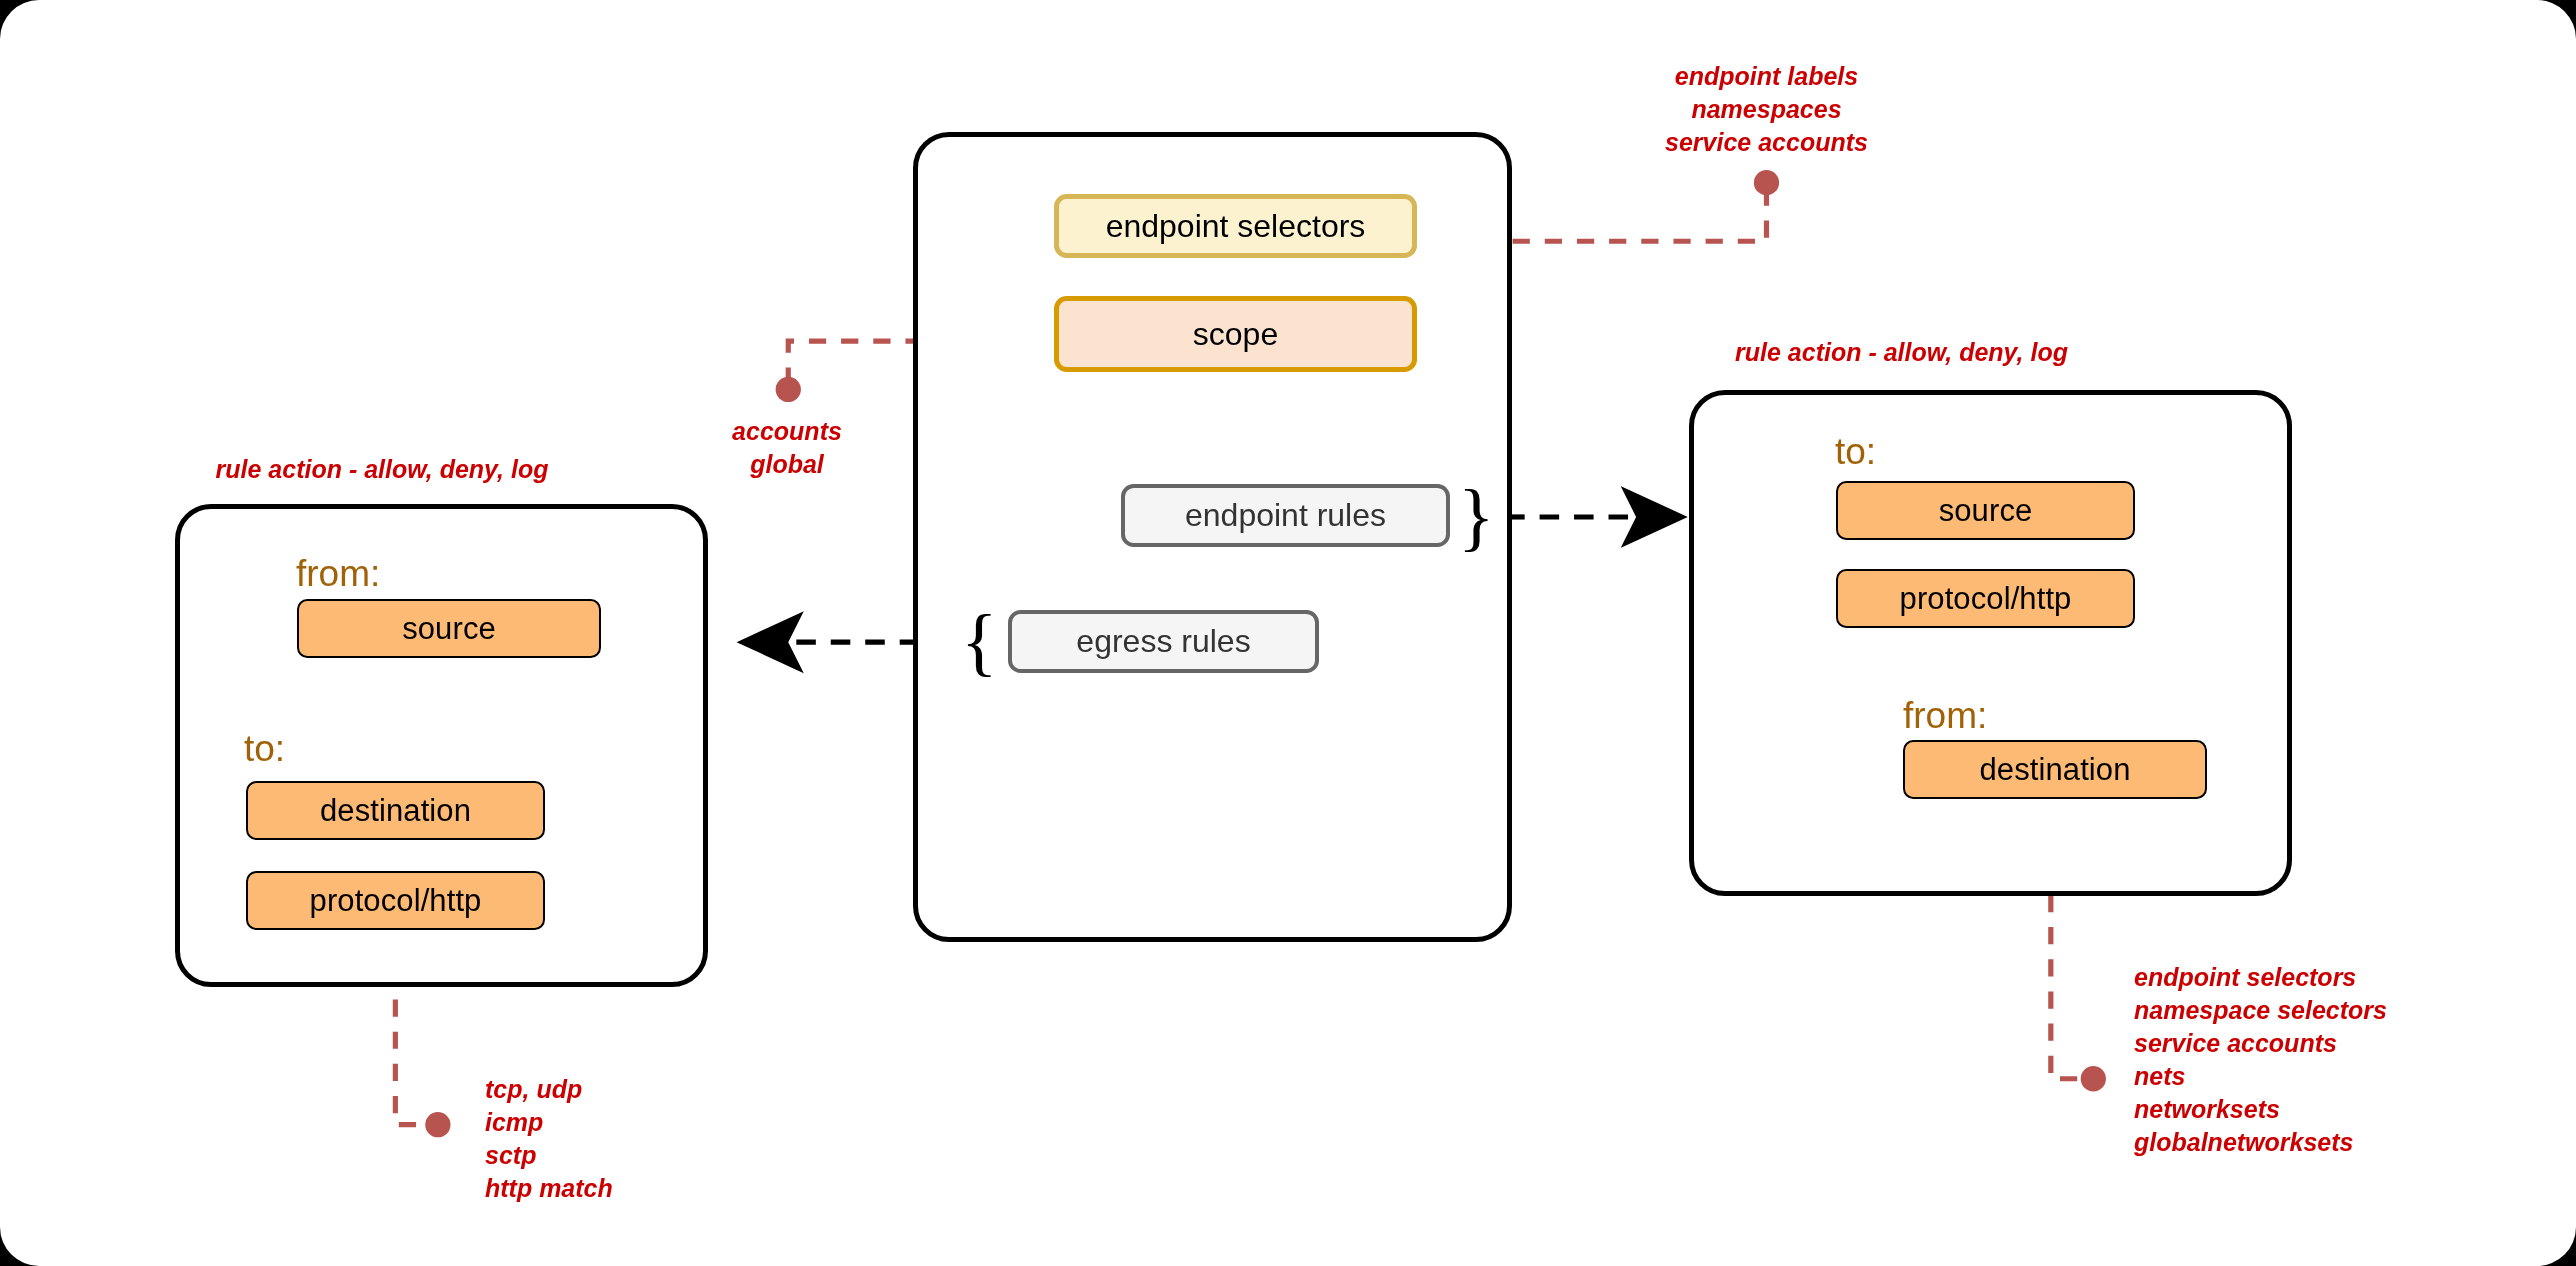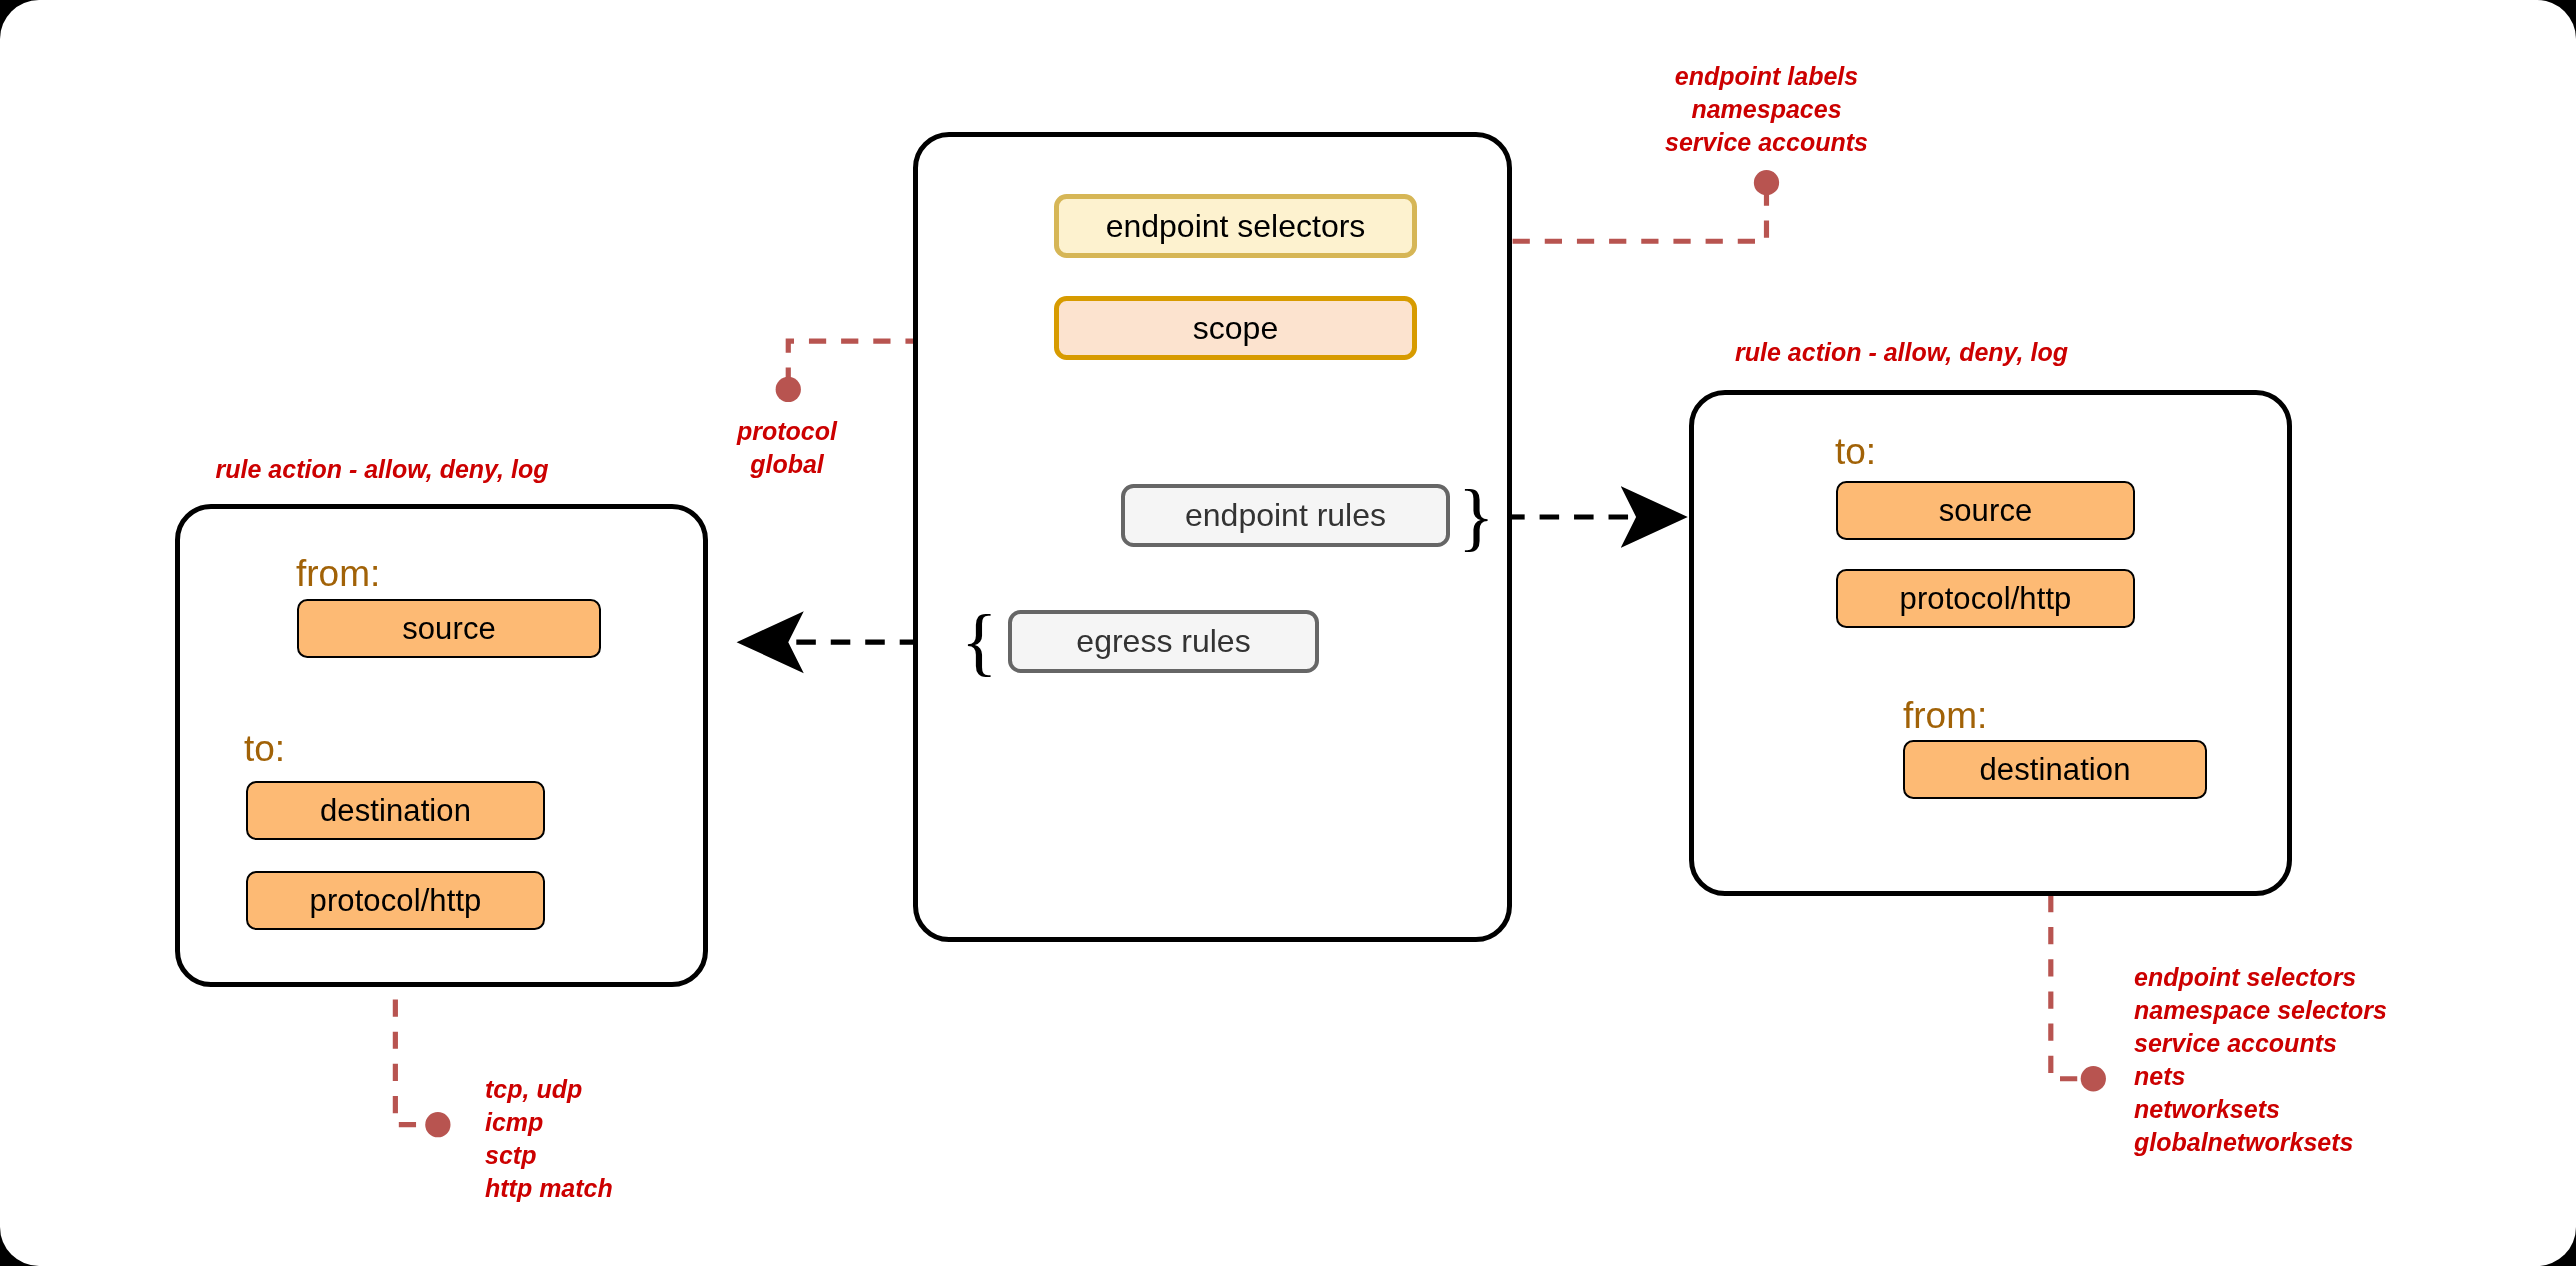--- a/index.html
+++ b/index.html
@@ -146,21 +146,21 @@
     <polyline points="3570,1390 3570,1878 3630,1878" fill="none" stroke="#B85450" stroke-width="9" stroke-dasharray="30 26"></polyline>
     <circle cx="3644" cy="1878" r="22" fill="#B85450"></circle>
   </svg>
 
   <div class="policy-box" style="left:913px; top:132px; width:599px; height:810px;"></div>
 
   <div class="yellow-box" style="left:1054px; top:194px; width:363px; height:64px;">
     <span>endpoint selectors</span>
   </div>
 
-  <div class="orange-box" style="left:1054px; top:296px; width:363px; height:64px;">
+  <div class="orange-box" style="left:1054px; top:296px; width:363px; height:76px;">
     <span>scope</span>
   </div>
 
   <div class="gray-box" style="left:1121px; top:484px; width:329px; height:63px;">
     <span>endpoint rules</span>
   </div>
   <span class="brace" style="left:1458px; top:478px;">}</span>
 
   <div class="gray-box" style="left:1008px; top:610px; width:311px; height:63px;">
     <span>egress rules</span>
@@ -198,21 +198,21 @@
 
   <div class="field-label" style="left:1903px; top:695px;">from:</div>
   <div class="plain-box" style="left:1903px; top:740px; width:304px; height:59px;">
     <span>destination</span>
   </div>
 
   <div class="annot center" style="left:1594px; top:60px; width:345px;">endpoint labels
 namespaces
 service accounts</div>
 
-  <div class="annot center" style="left:672px; top:415px; width:230px;">protocol
+  <div class="annot center" style="left:672px; top:415px; width:230px;">accounts
 global</div>
 
   <div class="annot left" style="left:485px; top:1073px; width:299px;">tcp, udp
 icmp
 sctp
 http match</div>
 
   <div class="annot left" style="left:2134px; top:961px; width:391px;">endpoint selectors
 namespace selectors
 service accounts

